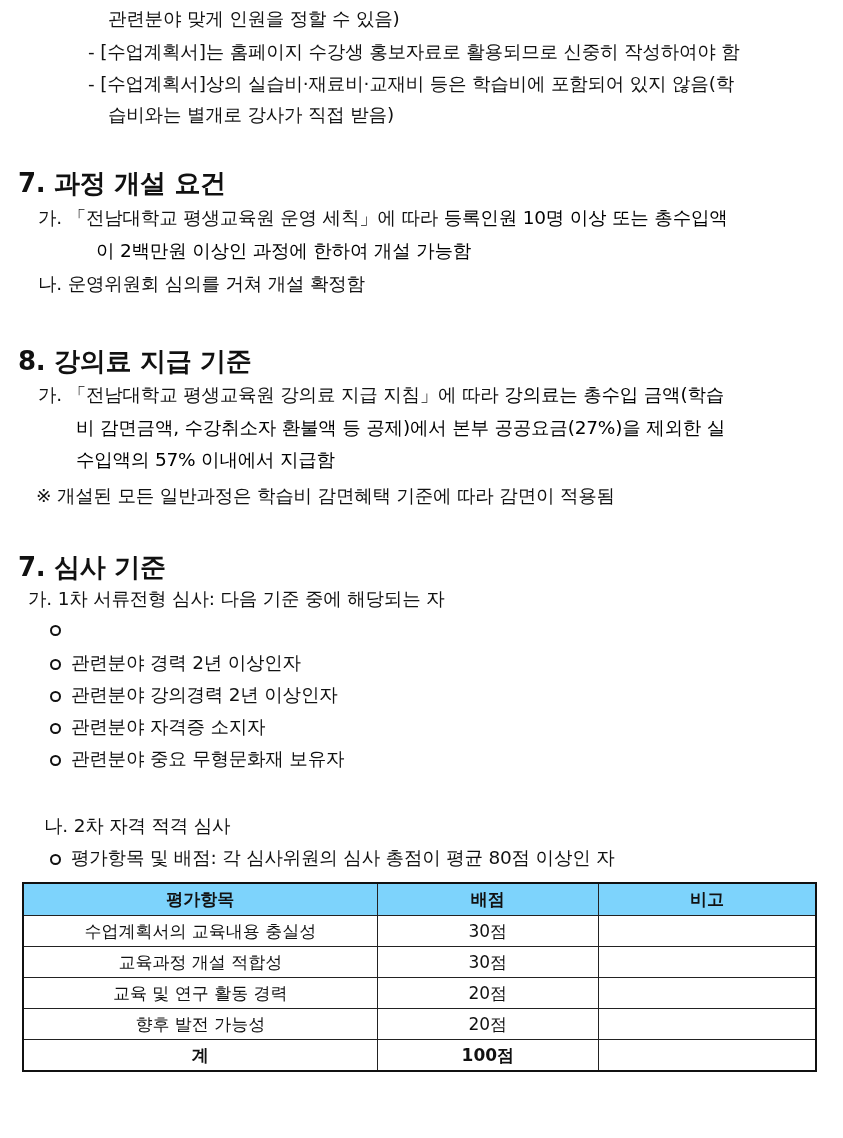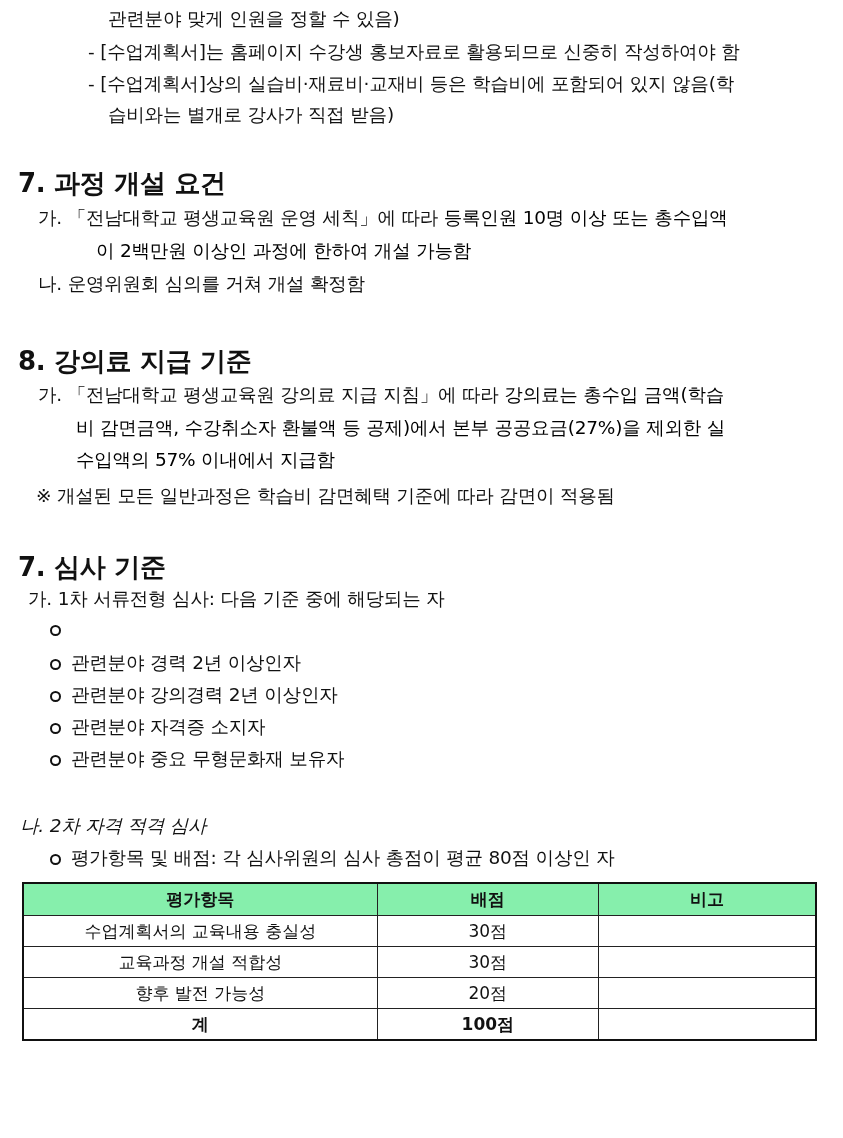--- a/index.html
+++ b/index.html
@@ -13,21 +13,21 @@
   .blue { color: #000000; }
   .bullet { display: inline-block; width: 11px; height: 11px; border: 2.5px solid #111; border-radius: 50%; margin-right: 10px; vertical-align: -1px; box-sizing: border-box; }
   table.score {
     position: absolute; left: 22px; top: 882px; width: 795px;
     border-collapse: collapse; font-size: 17px;
     border: 2px solid #111;
   }
   table.score th, table.score td {
     border: 1px solid #222; text-align: center; height: 30px; padding: 0;
   }
-  table.score th { background: #86efac; font-weight: bold; height: 31px; }
+  table.score th { background: #7dd3fc; font-weight: bold; height: 31px; }
   table.score tr.total td { font-weight: bold; }
   table.score tr.total td, table.score tr.total { border-bottom: 2px solid #111; }
 </style>
 </head>
 <body>
 
 <div class="line" style="left:108px; top:6px;">관련분야 맞게 인원을 정할 수 있음)</div>
 <div class="line" style="left:88px; top:39px;">- [수업계획서]는 홈페이지 수강생 홍보자료로 활용되므로 신중히 작성하여야 함</div>
 <div class="line" style="left:88px; top:71px;">- [수업계획서]상의 실습비·재료비·교재비 등은 학습비에 포함되어 있지 않음(학</div>
 <div class="line" style="left:108px; top:102px;">습비와는 별개로 강사가 직접 받음)</div>
@@ -49,21 +49,21 @@
 
 <div class="heading" style="left:18px; top:550px;">7. 심사 기준</div>
 <div class="line" style="left:28px; top:586px;">가. 1차 서류전형 심사: 다음 기준 중에 해당되는 자</div>
 
 <div class="line" style="left:50px; top:618px;"><span class="bullet"></span></div>
 <div class="line" style="left:50px; top:650px;"><span class="bullet"></span><span>관련분야 경력 2년 이상인자</span></div>
 <div class="line" style="left:50px; top:682px;"><span class="bullet"></span><span>관련분야 강의경력 2년 이상인자</span></div>
 <div class="line" style="left:50px; top:714px;"><span class="bullet"></span><span>관련분야 자격증 소지자</span></div>
 <div class="line" style="left:50px; top:746px;"><span class="bullet"></span><span>관련분야 중요 무형문화재 보유자</span></div>
 
-<div class="line" style="left:20px; top:813px;font-style:italic;">나. 2차 자격 적격 심사</div>
+<div class="line" style="left:44px; top:813px;">나. 2차 자격 적격 심사</div>
 <div class="line" style="left:50px; top:845px;"><span class="bullet"></span><span>평가항목 및 배점: 각 심사위원의 심사 총점이 평균 80점 이상인 자</span></div>
 
 <table class="score">
   <colgroup>
     <col style="width:355px">
       <col style="width:222px">
       <col style="width:218px">
   </colgroup>
   <thead>
     <tr>
@@ -77,20 +77,25 @@
       <td>수업계획서의 교육내용 충실성</td>
       <td>30점</td>
       <td></td>
     </tr>
     <tr>
       <td>교육과정 개설 적합성</td>
       <td>30점</td>
       <td></td>
     </tr>
     <tr>
+      <td>교육 및 연구 활동 경력</td>
+      <td>20점</td>
+      <td></td>
+    </tr>
+    <tr>
       <td>향후 발전 가능성</td>
       <td>20점</td>
       <td></td>
     </tr>
     <tr class="total">
       <td>계</td>
       <td>100점</td>
       <td></td>
     </tr>
   </tbody>

